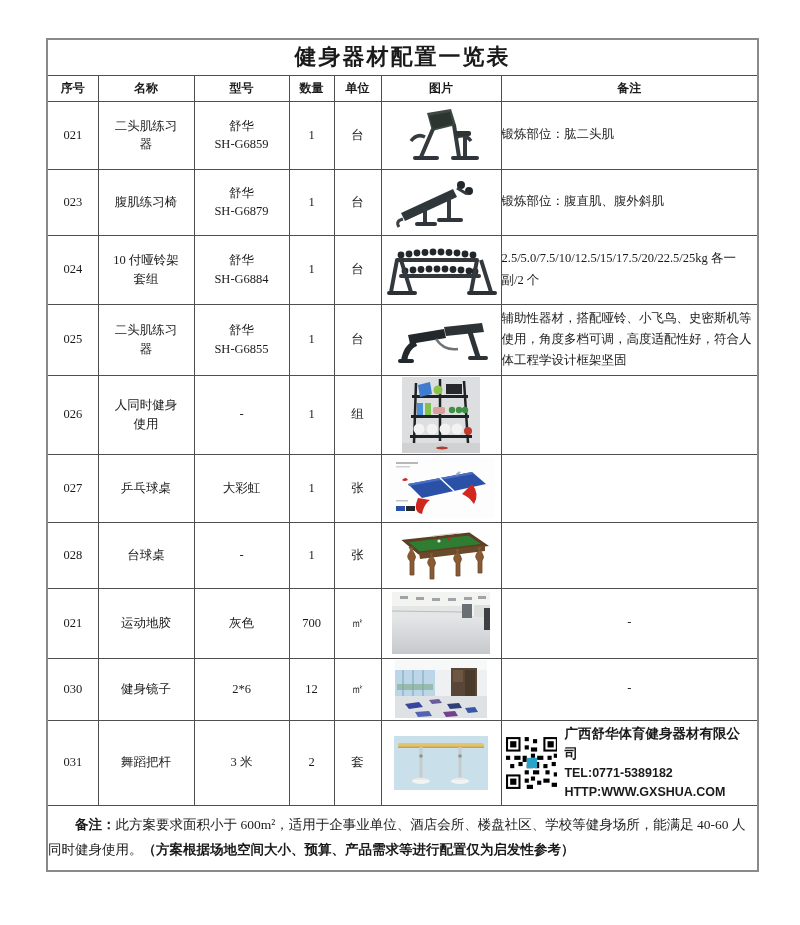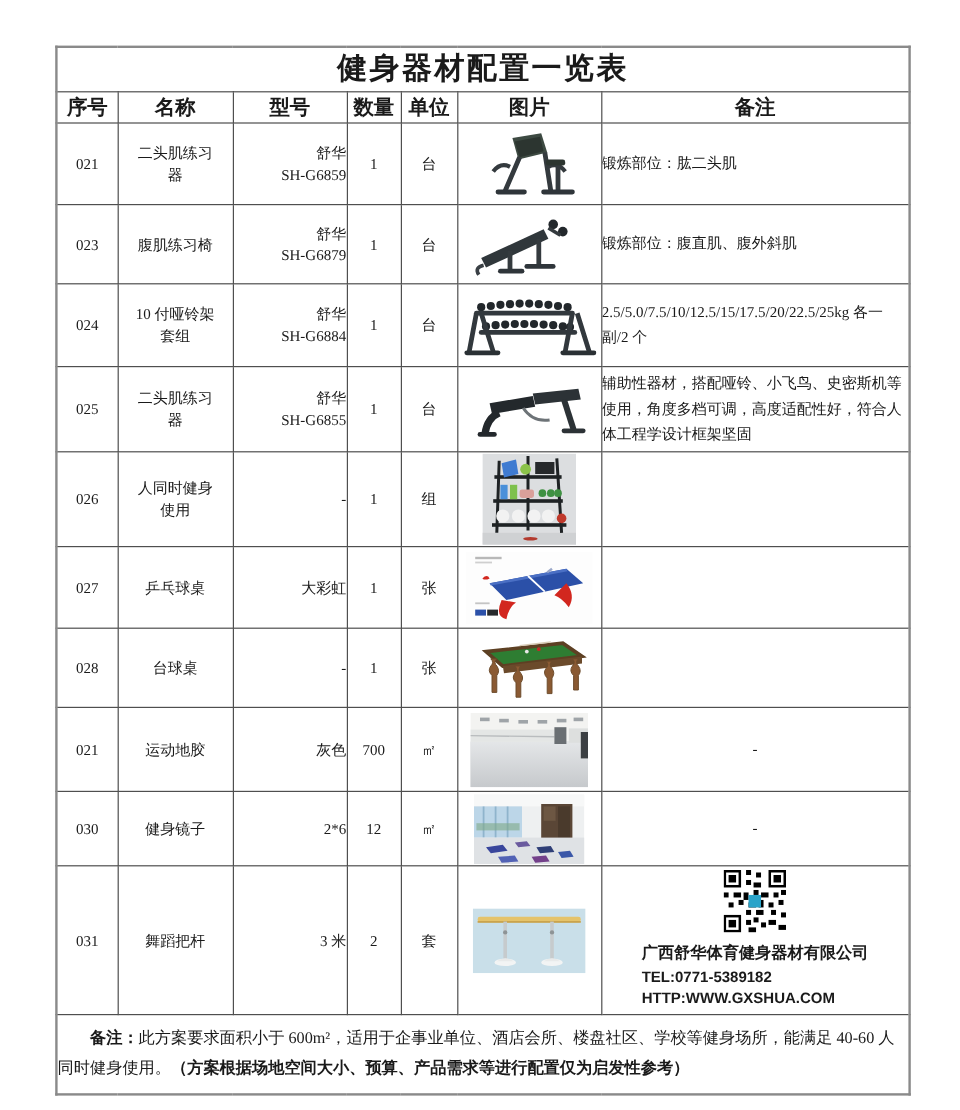--- a/index.html
+++ b/index.html
@@ -1,30 +1,30 @@
 <!DOCTYPE html>
 <html><head>
 <meta charset="utf-8">
 <style>
   html,body{margin:0;padding:0;background:#ffffff;}
   body{width:800px;height:925px;position:relative;font-family:"Liberation Serif","DejaVu Serif",serif;color:#1a1a1a;}
   .sheet{position:absolute;left:46px;top:38px;width:711px;}
   table.main{border-collapse:collapse;table-layout:fixed;width:711px;}
   table.main td,table.main th{border:1px solid #4f4f4f;padding:0;vertical-align:middle;overflow:hidden;}
   table.main{border:2px solid #8a8a8a;}
-  .title-cell{text-align:center;font-weight:bold;font-size:25px;letter-spacing:2px;}
-  th{font-size:17px;font-weight:bold;text-align:center;}
+  .title-cell{text-align:center;font-weight:bold;font-size:22px;letter-spacing:2px;}
+  th{font-size:12px;font-weight:bold;text-align:center;}
   td{font-size:12.5px;text-align:center;line-height:1.45;}
   .name-wrap{max-width:68px;margin:0 auto;}
-  .model{white-space:pre-line;text-align:right;}
+  .model{white-space:pre-line;}
   td.remark{text-align:left;padding:4px 8px;line-height:1.7;overflow-wrap:anywhere;}
   td.remark-center{text-align:center;}
   .pic-cell{text-align:center;}
   .pic-cell svg{display:block;margin:0 auto;}
-  .company-box{display:flex;align-items:center;gap:7px;padding:3px 4px 3px 4px;flex-direction:column;}
+  .company-box{display:flex;align-items:center;gap:7px;padding:3px 4px 3px 4px;}
   .company-text{font-family:"Liberation Sans","DejaVu Sans",sans-serif;font-weight:bold;text-align:left;line-height:1.5;}
   .company-name{font-size:13.5px;}
   .company-tel,.company-web{font-size:12.5px;}
   .footnote-cell{text-align:left;font-size:13.5px;line-height:1.85;padding:6px 10px;vertical-align:top;}
   .footnote-cell p{margin:4px 0;text-indent:2em;}
   .fn-label,.fn-bold{font-weight:bold;font-family:Liberation Serif, serif;}
 </style>
 </head>
 <body>
 

